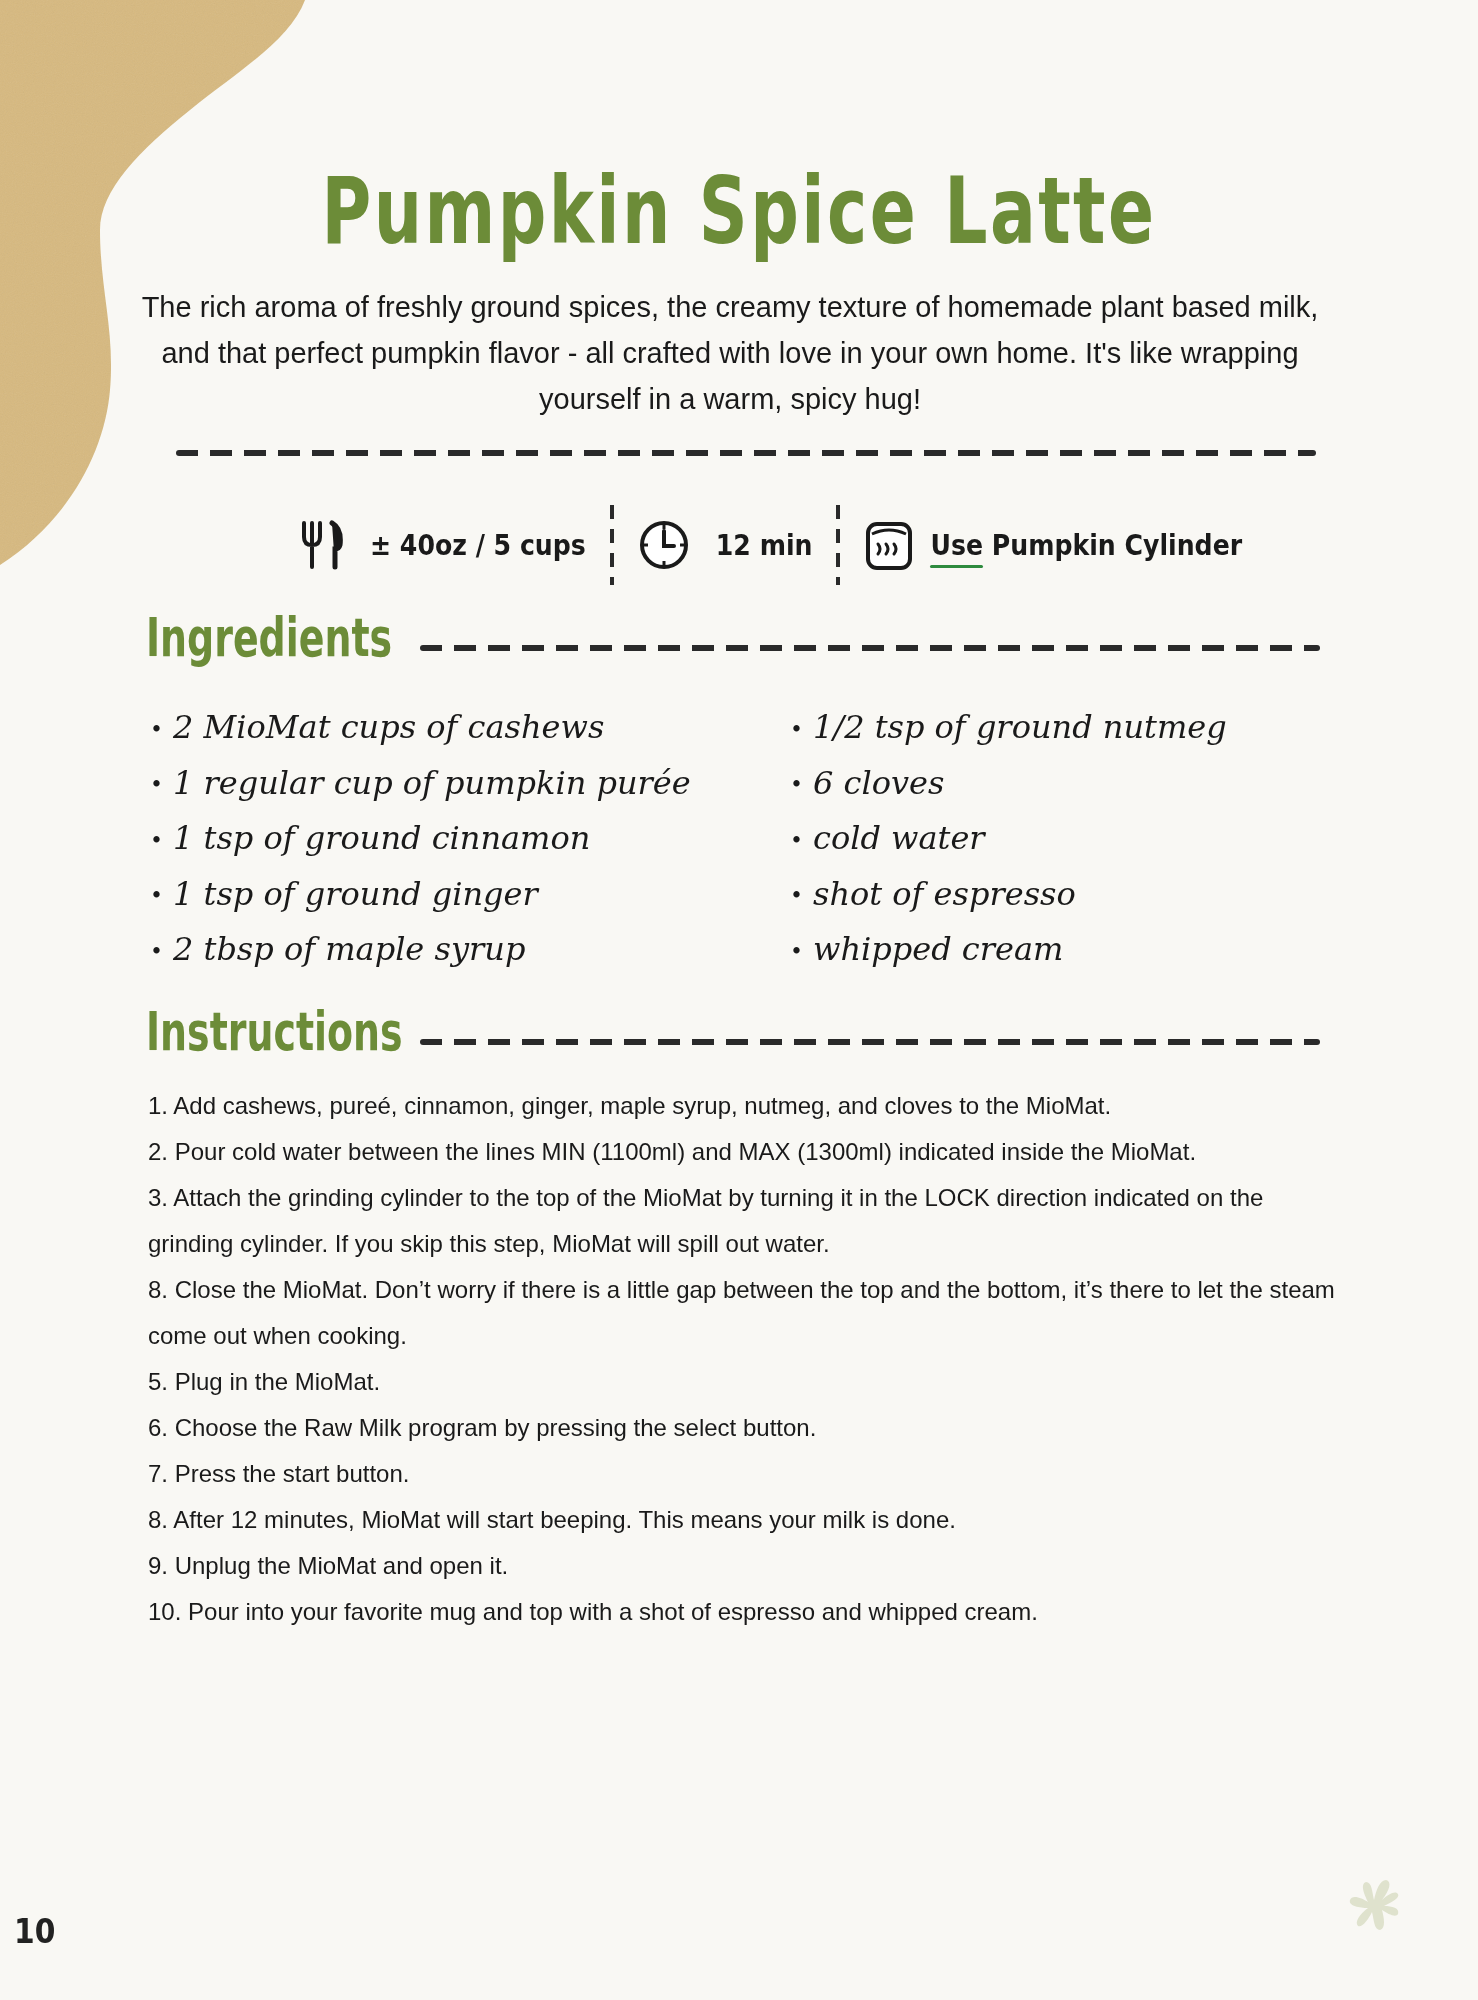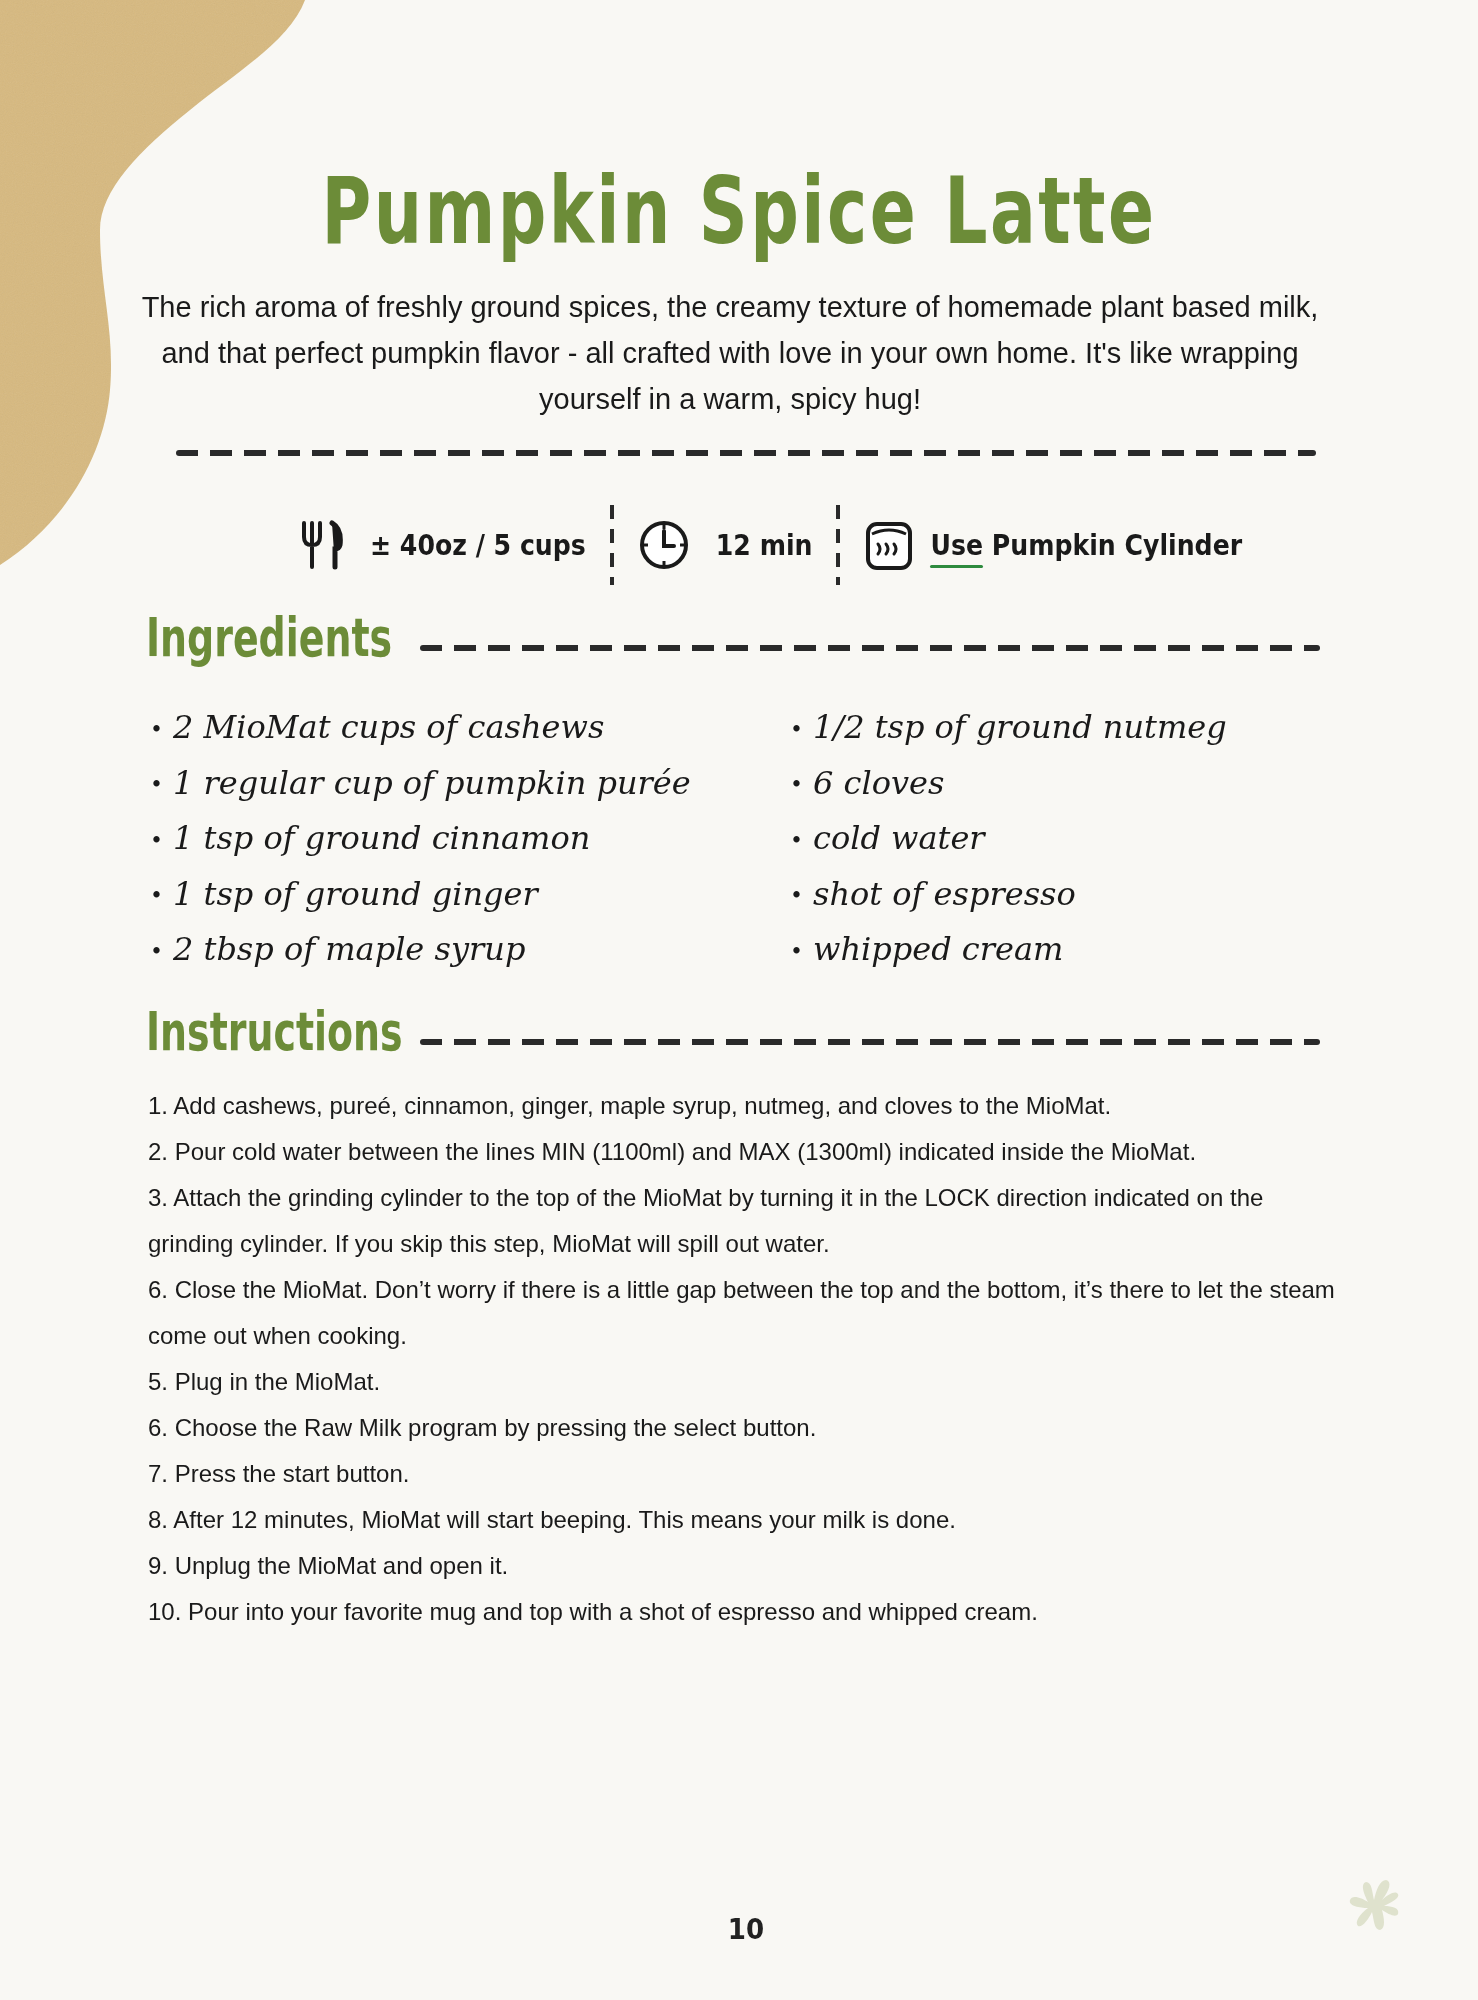--- a/index.html
+++ b/index.html
@@ -72,23 +72,23 @@
     .ingredients li .bullet { font-size: 22px; margin-right: 10px; vertical-align: middle; }
 
     .instructions {
       position: absolute; left: 148px; top: 1083px; width: 1190px;
       font-family: "Liberation Sans", sans-serif;
       font-size: 24px; line-height: 46px; color: #1a1a1a;
     }
     .instructions p { margin: 0; }
 
     .page-number {
-      position: absolute; left: 14px; right: 0; top: 1912px; text-align: center;
-      font-family: "DejaVu Sans Condensed", "DejaVu Sans", sans-serif;
-      font-weight: bold; font-size: 29px; color: #222;
+      position: absolute; left: 14px; right: 0; top: 1912px; 
+      font-family: "DejaVu Sans Condensed", "DejaVu Sans", sans-serif;
+      font-weight: bold; font-size: 33px; color: #222;
     }
     .splat { position: absolute; left: 1338px; top: 1870px; }
   </style>
 </head>
 <body>
 
 <svg class="kraft" viewBox="0 0 320 580" width="320" height="580">
   <defs>
     <filter id="grain">
       <feTurbulence type="fractalNoise" baseFrequency="0.9" numOctaves="2" result="n"></feTurbulence>
@@ -171,21 +171,21 @@
 
   <div class="section-head" style="top:1000px;">
     <span class="label">Instructions</span>
   </div>
   <div class="dash" style="left:420px; top:1039px; width:900px;"></div>
 
   <div class="instructions">
     <p>1. Add cashews, pureé, cinnamon, ginger, maple syrup, nutmeg, and cloves to the MioMat.</p>
     <p>2. Pour cold water between the lines MIN (1100ml) and MAX (1300ml) indicated inside the MioMat.</p>
     <p>3. Attach the grinding cylinder to the top of the MioMat by turning it in the LOCK direction indicated on the grinding cylinder. If you skip this step, MioMat will spill out water.</p>
-    <p>6. Close the MioMat. Don’t worry if there is a little gap between the top and the bottom, it’s there to let the steam come out when cooking.</p>
+    <p>8. Close the MioMat. Don’t worry if there is a little gap between the top and the bottom, it’s there to let the steam come out when cooking.</p>
     <p>5. Plug in the MioMat.</p>
     <p>6. Choose the Raw Milk program by pressing the select button.</p>
     <p>7. Press the start button.</p>
     <p>8. After 12 minutes, MioMat will start beeping. This means your milk is done.</p>
     <p>9. Unplug the MioMat and open it.</p>
     <p>10. Pour into your favorite mug and top with a shot of espresso and whipped cream.</p>
   </div>
 
   <div class="page-number">10</div>
 

